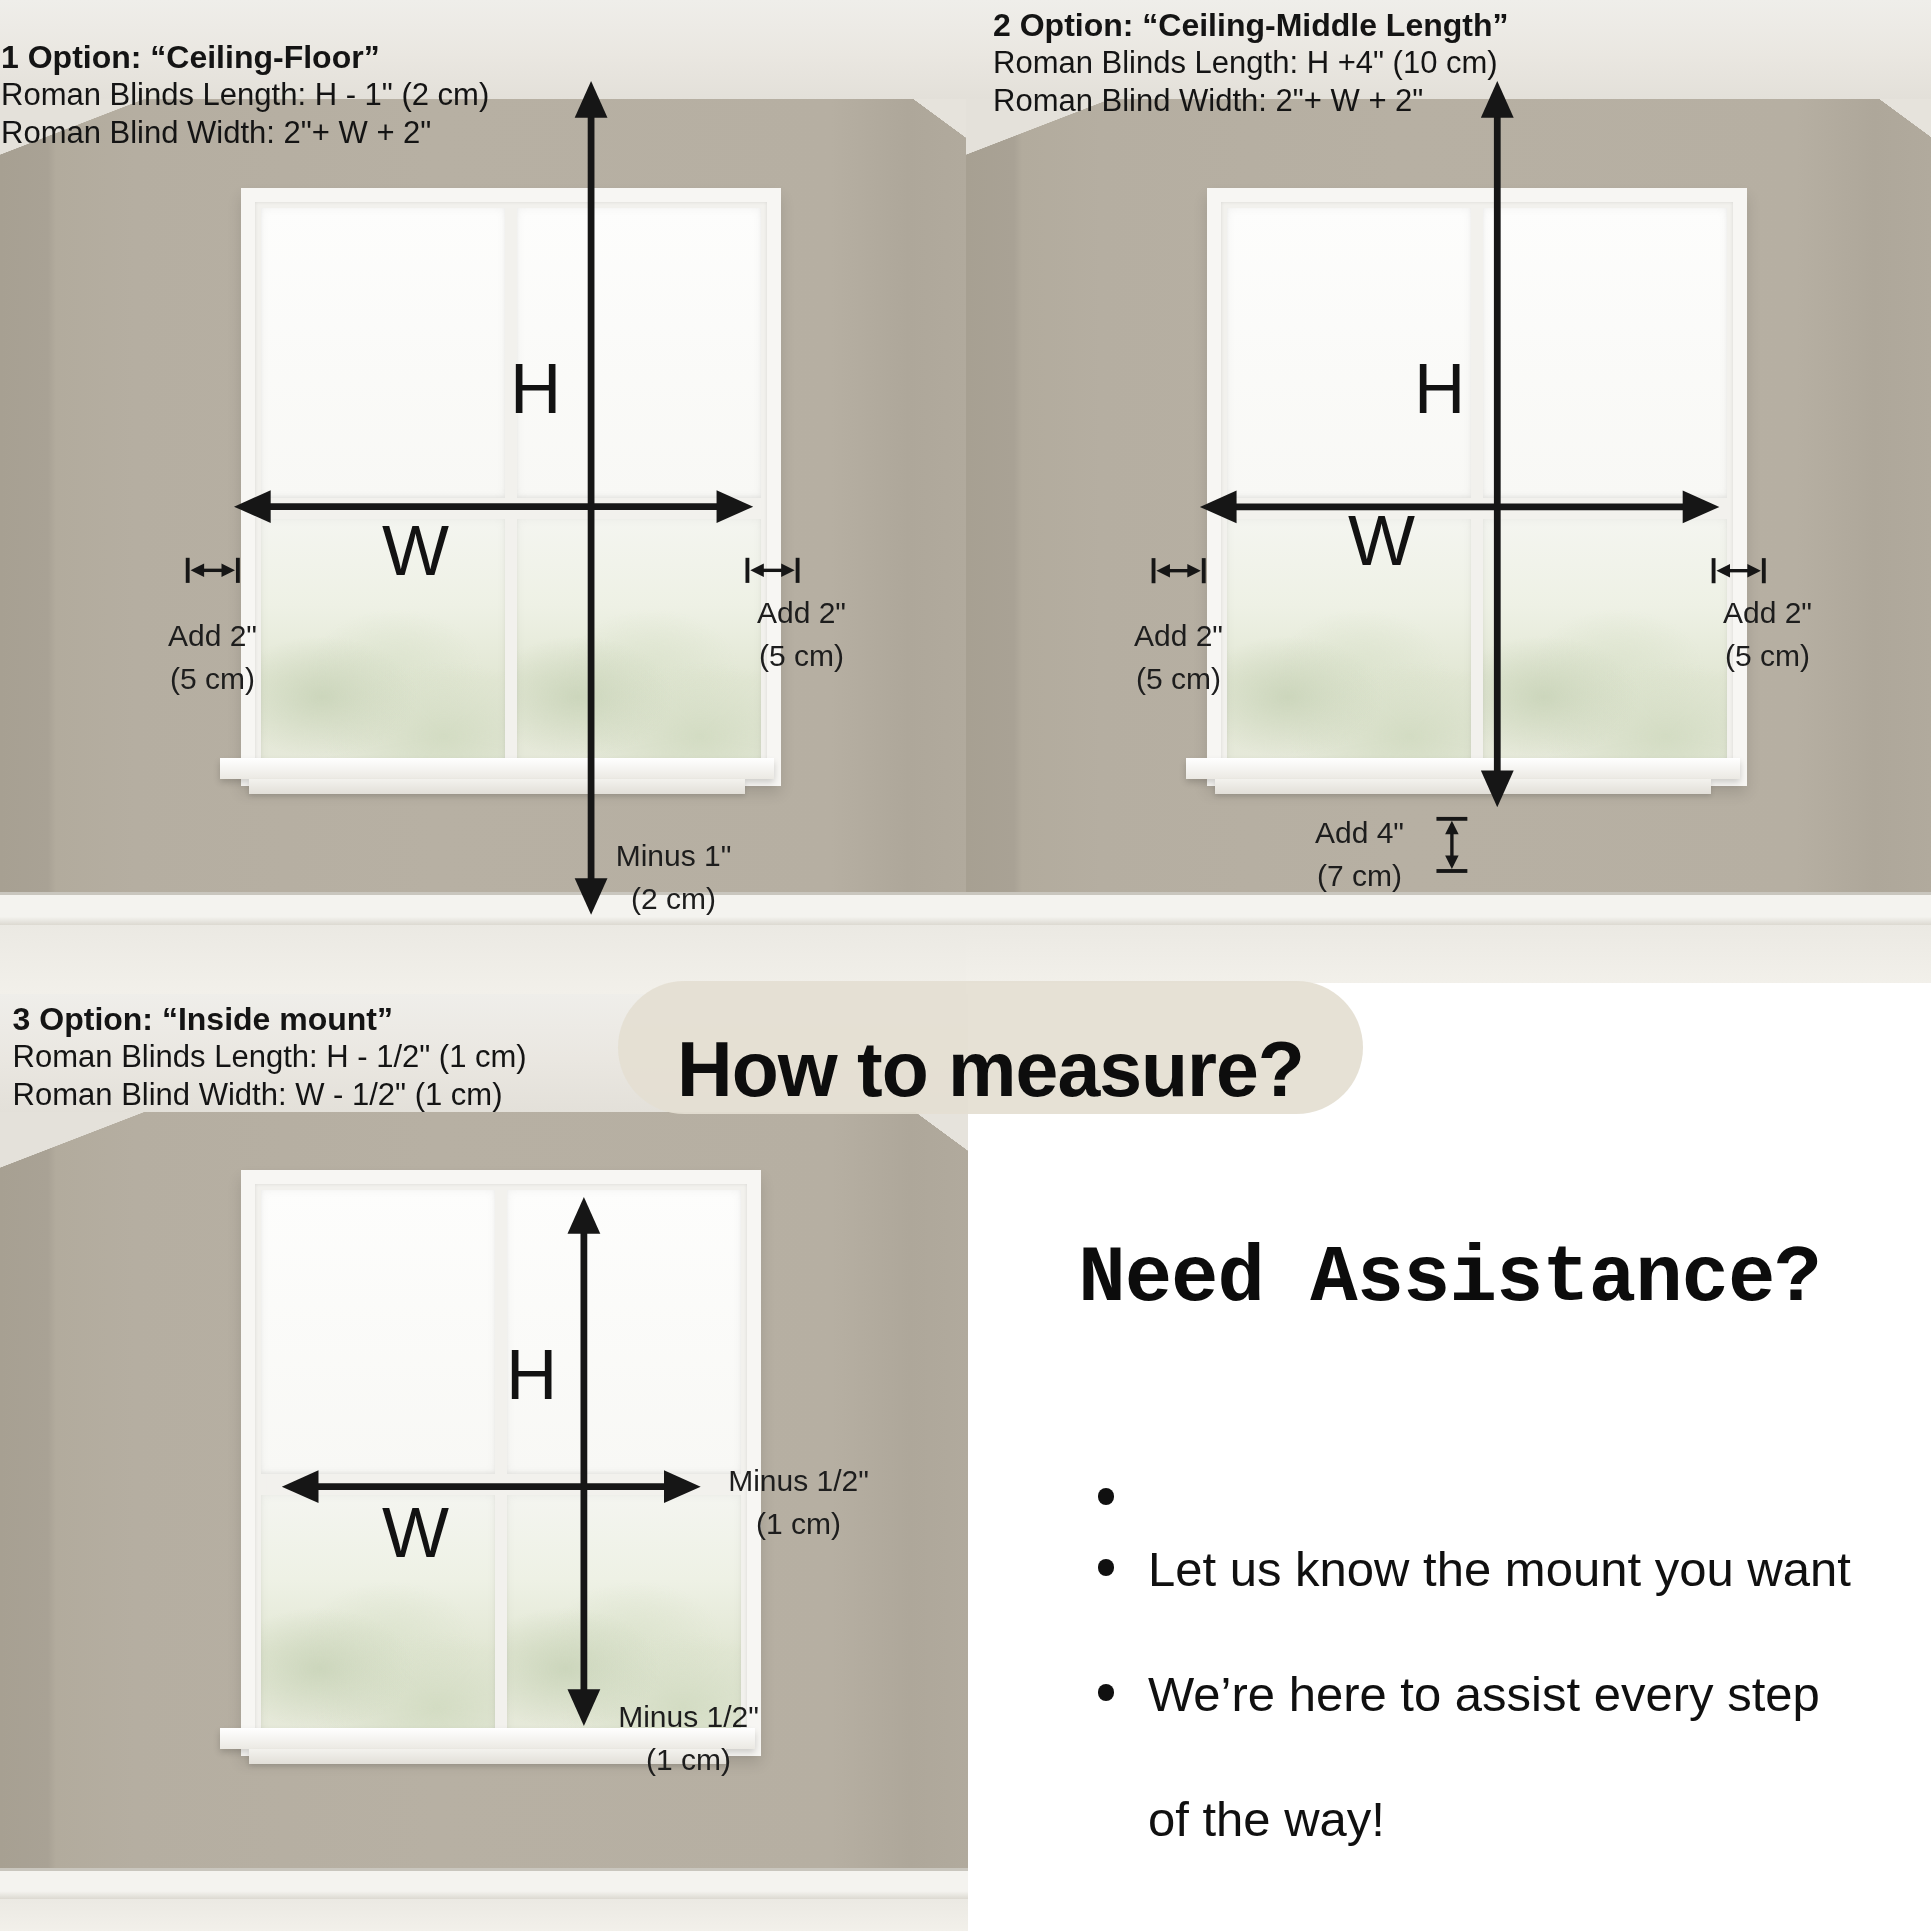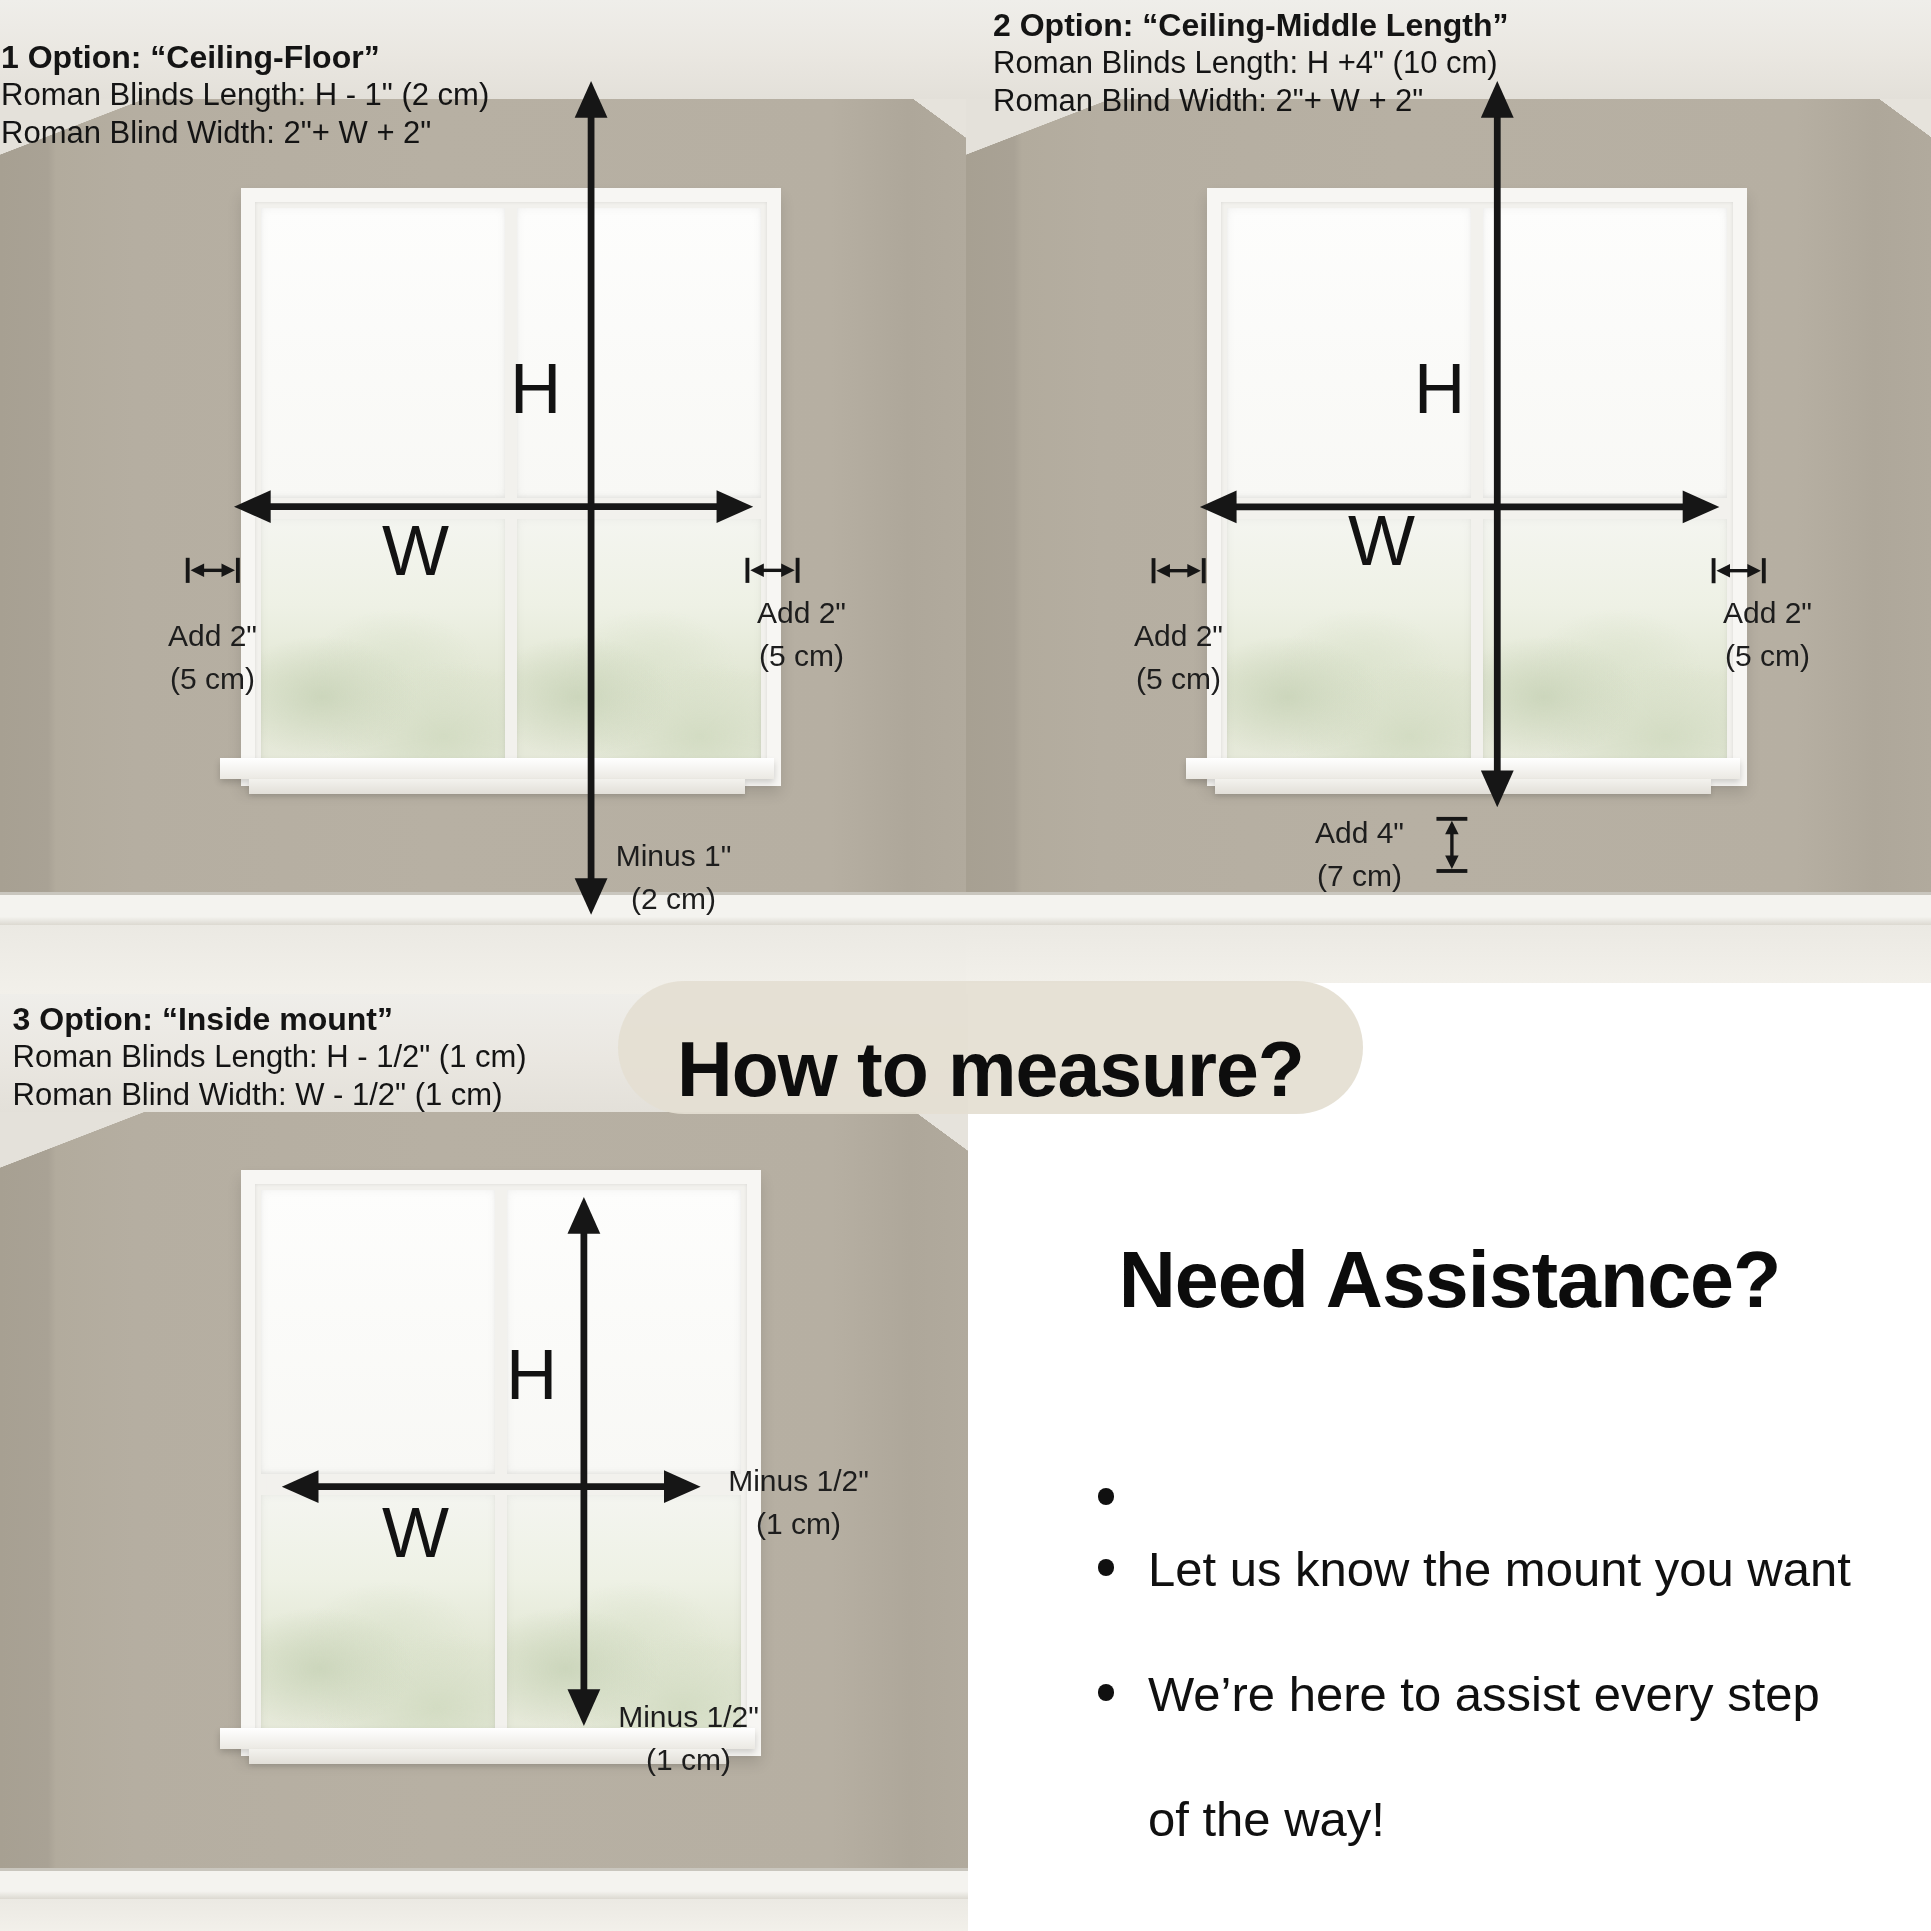--- a/index.html
+++ b/index.html
@@ -44,21 +44,21 @@
   .panel-header .t{font-weight:700;font-size:32px;}
   .dim-letter{position:absolute;font-size:71px;color:#121212;}
   .small-label{position:absolute;width:203px;text-align:center;font-size:30px;line-height:43px;color:#1d1d1d;}
 
   .pill{position:absolute;left:618px;top:981px;width:745px;height:133px;border-radius:68px;
     background:rgba(228,223,210,.93);z-index:10;display:flex;align-items:flex-end;justify-content:center;}
   .pill-title{font-size:77px;font-weight:700;color:#0d0d0d;letter-spacing:-1px;}
 
   .assist{position:absolute;left:968px;top:983px;width:963px;height:948px;background:#ffffff;}
   .assist-heading{position:absolute;left:0;right:0;top:251px;text-align:center;
-    font-size:79px;font-weight:700;color:#0c0c0c;letter-spacing:-1px;}
+    font-size:79px;font-weight:700;color:#0c0c0c;letter-spacing:-1px;font-family:Liberation Mono, monospace;}
   .assist-list{position:absolute;left:124px;right:19.3px;top:488px;list-style:none;margin:0;padding:0;}
   .assist-list li{position:relative;padding-left:56px;font-size:49px;line-height:54px;
     margin-bottom:71px;color:#101010;}
   .assist-list li .dot{position:absolute;left:5.8px;top:17.4px;width:16.4px;height:16.4px;
     border-radius:50%;background:#101010;}
 </style>
 </head>
 <body>
 
 <div class="photo" style="left:0;top:0;width:966px;height:994px;">

